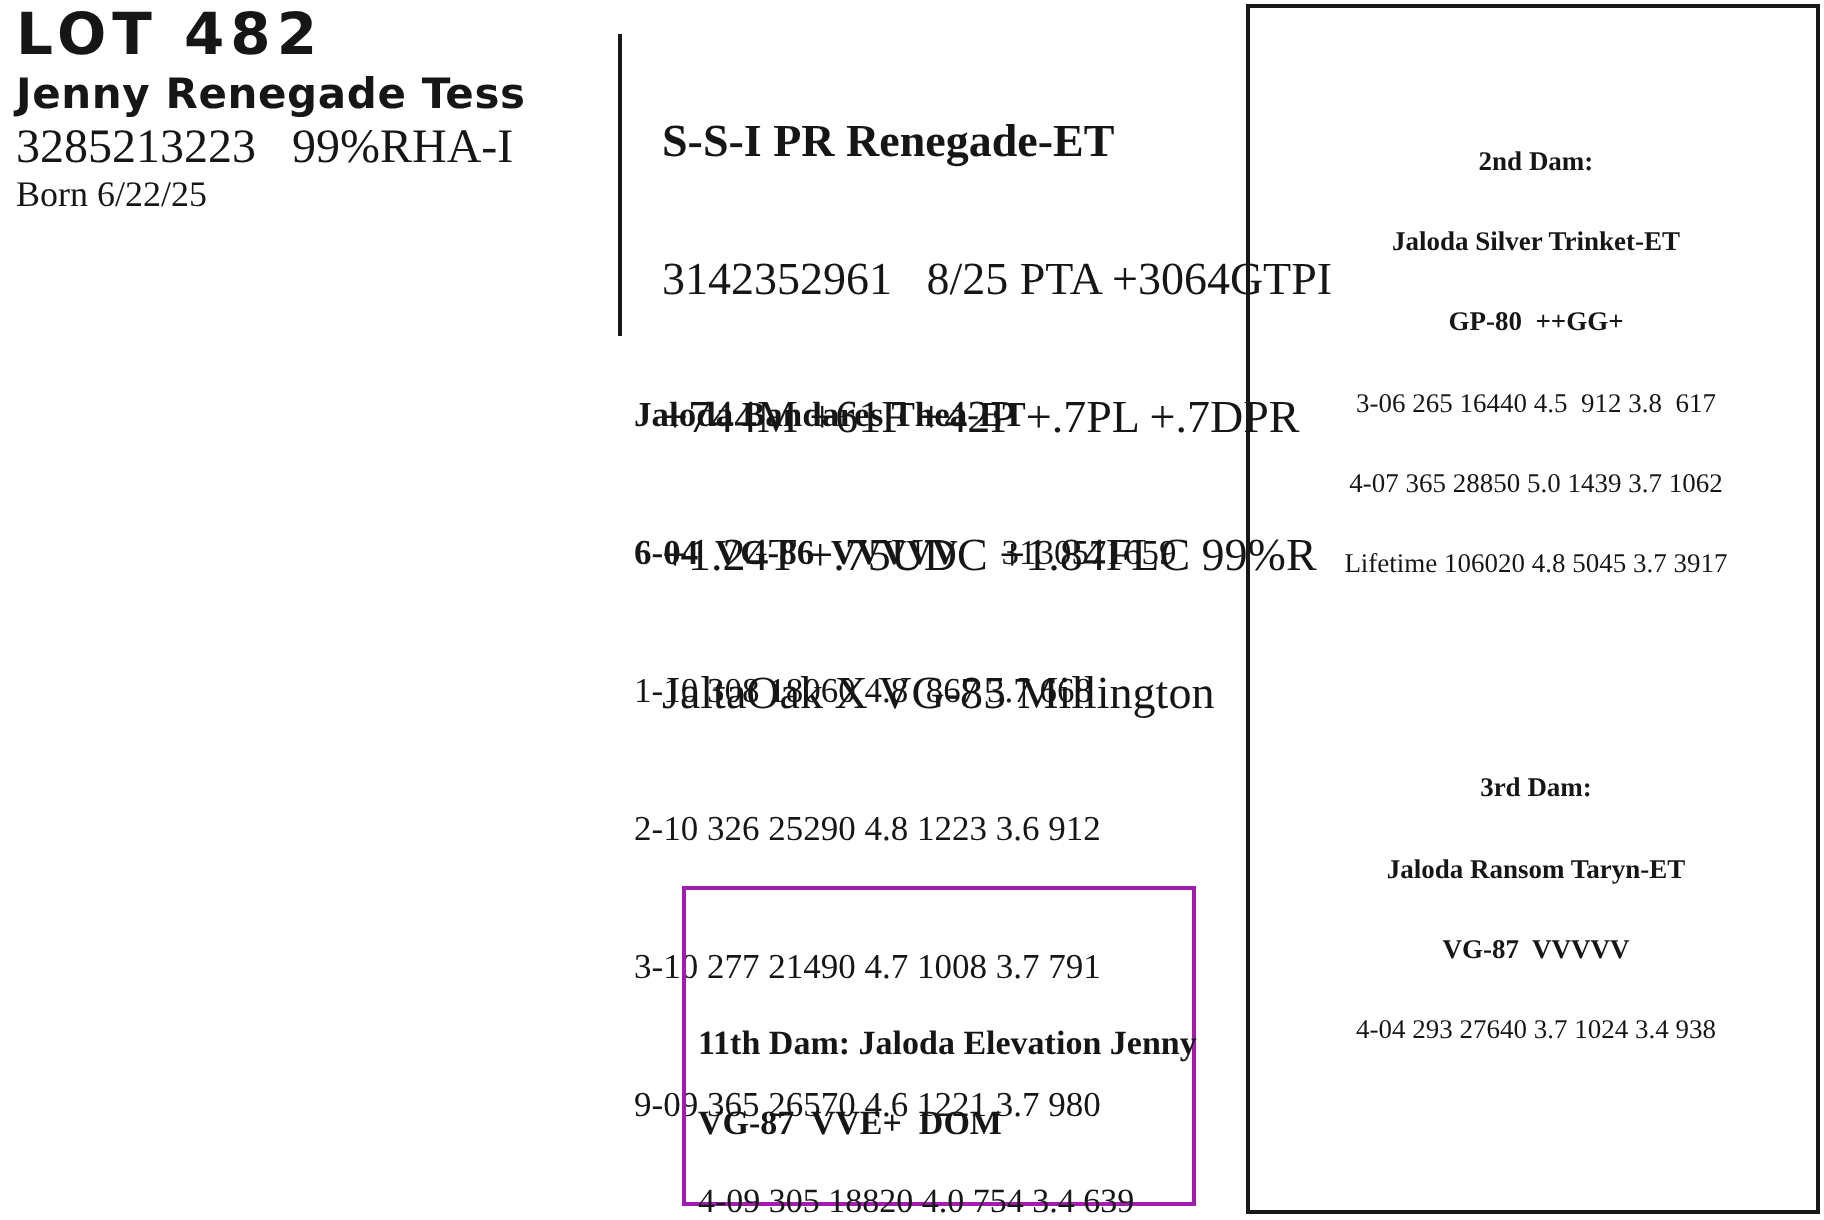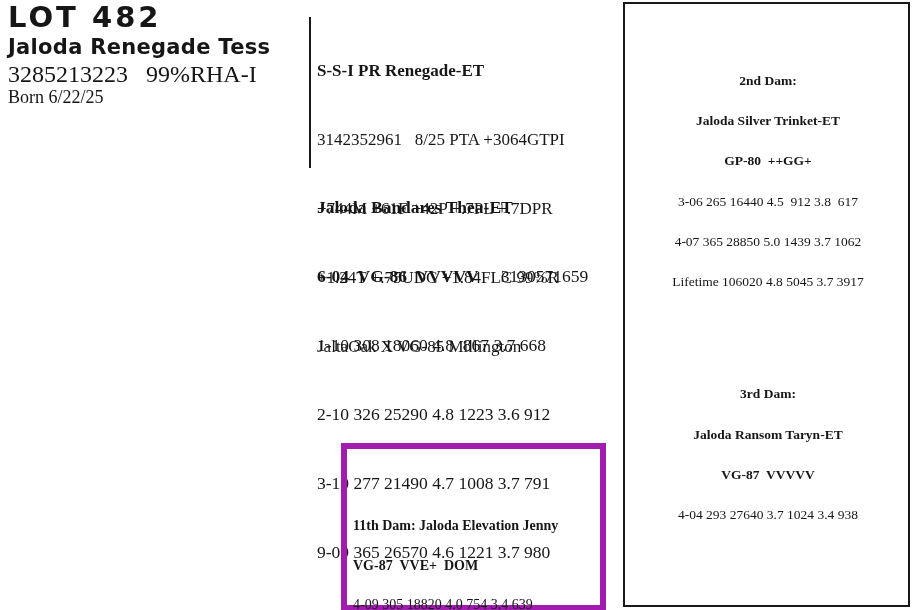--- a/index.html
+++ b/index.html
@@ -20,49 +20,49 @@
     font-family:"DejaVu Sans", sans-serif;font-weight:700;
     font-size:21px;line-height:25px;margin-top:1px;letter-spacing:.3px;
   }
   .reg-line{font-size:24px;line-height:22px;margin-top:3px;white-space:pre;}
   .born-line{font-size:18px;line-height:22px;margin-top:1px;}
 
   
   .bracket-line{position:absolute;left:309px;top:17px;width:2px;height:151px;background:#181818;}
 
   
-  .sire-block{position:absolute;left:317px;top:13px;font-size:17px;line-height:23px;white-space:pre;}
+  .sire-block{position:absolute;left:331px;top:13px;font-size:23px;line-height:23px;white-space:pre;}
   .b{font-weight:700;}
 
   
   .dam-block{position:absolute;left:317px;top:150px;font-size:17.5px;line-height:23px;white-space:pre;}
   .dam-reg{padding-left:22px;font-weight:400;}
 
   
   .right-box{
     position:absolute;left:623px;top:2px;width:276px;height:598px;
     border:2px solid #181818;padding:3px 2px 0 5px;
     font-size:13.5px;line-height:13.4px;white-space:pre;text-align:center;
   }
   .bottom-box{
     position:absolute;left:341px;top:443px;width:245px;height:152px;
-    border:6px solid #a21caf;padding:4px 2px 0 6px;
-    font-size:14px;line-height:13.2px;white-space:pre;
+    border:2px solid #a21caf;padding:4px 2px 0 6px;
+    font-size:17px;line-height:13.2px;white-space:pre;
   }
   .sec{margin-bottom:5px;}
   .sec:last-child{margin-bottom:0;}
 </style>
 </head>
 <body>
 
 <div class="page">
 
   <div class="lot-header">
     <div class="lot-number">LOT 482</div>
-    <div class="animal-name">Jaloda Renegade Tess</div>
+    <div class="animal-name">Jenny Renegade Tess</div>
     <div class="reg-line">3285213223   99%RHA-I</div>
     <div class="born-line">Born 6/22/25</div>
   </div>
 
   <div class="bracket-line"></div>
 
   <div class="sire-block">
     <div class="b">S-S-I PR Renegade-ET</div>
     <div>3142352961   8/25 PTA +3064GTPI</div>
     <div>+744M +61F +42P +.7PL +.7DPR</div>

